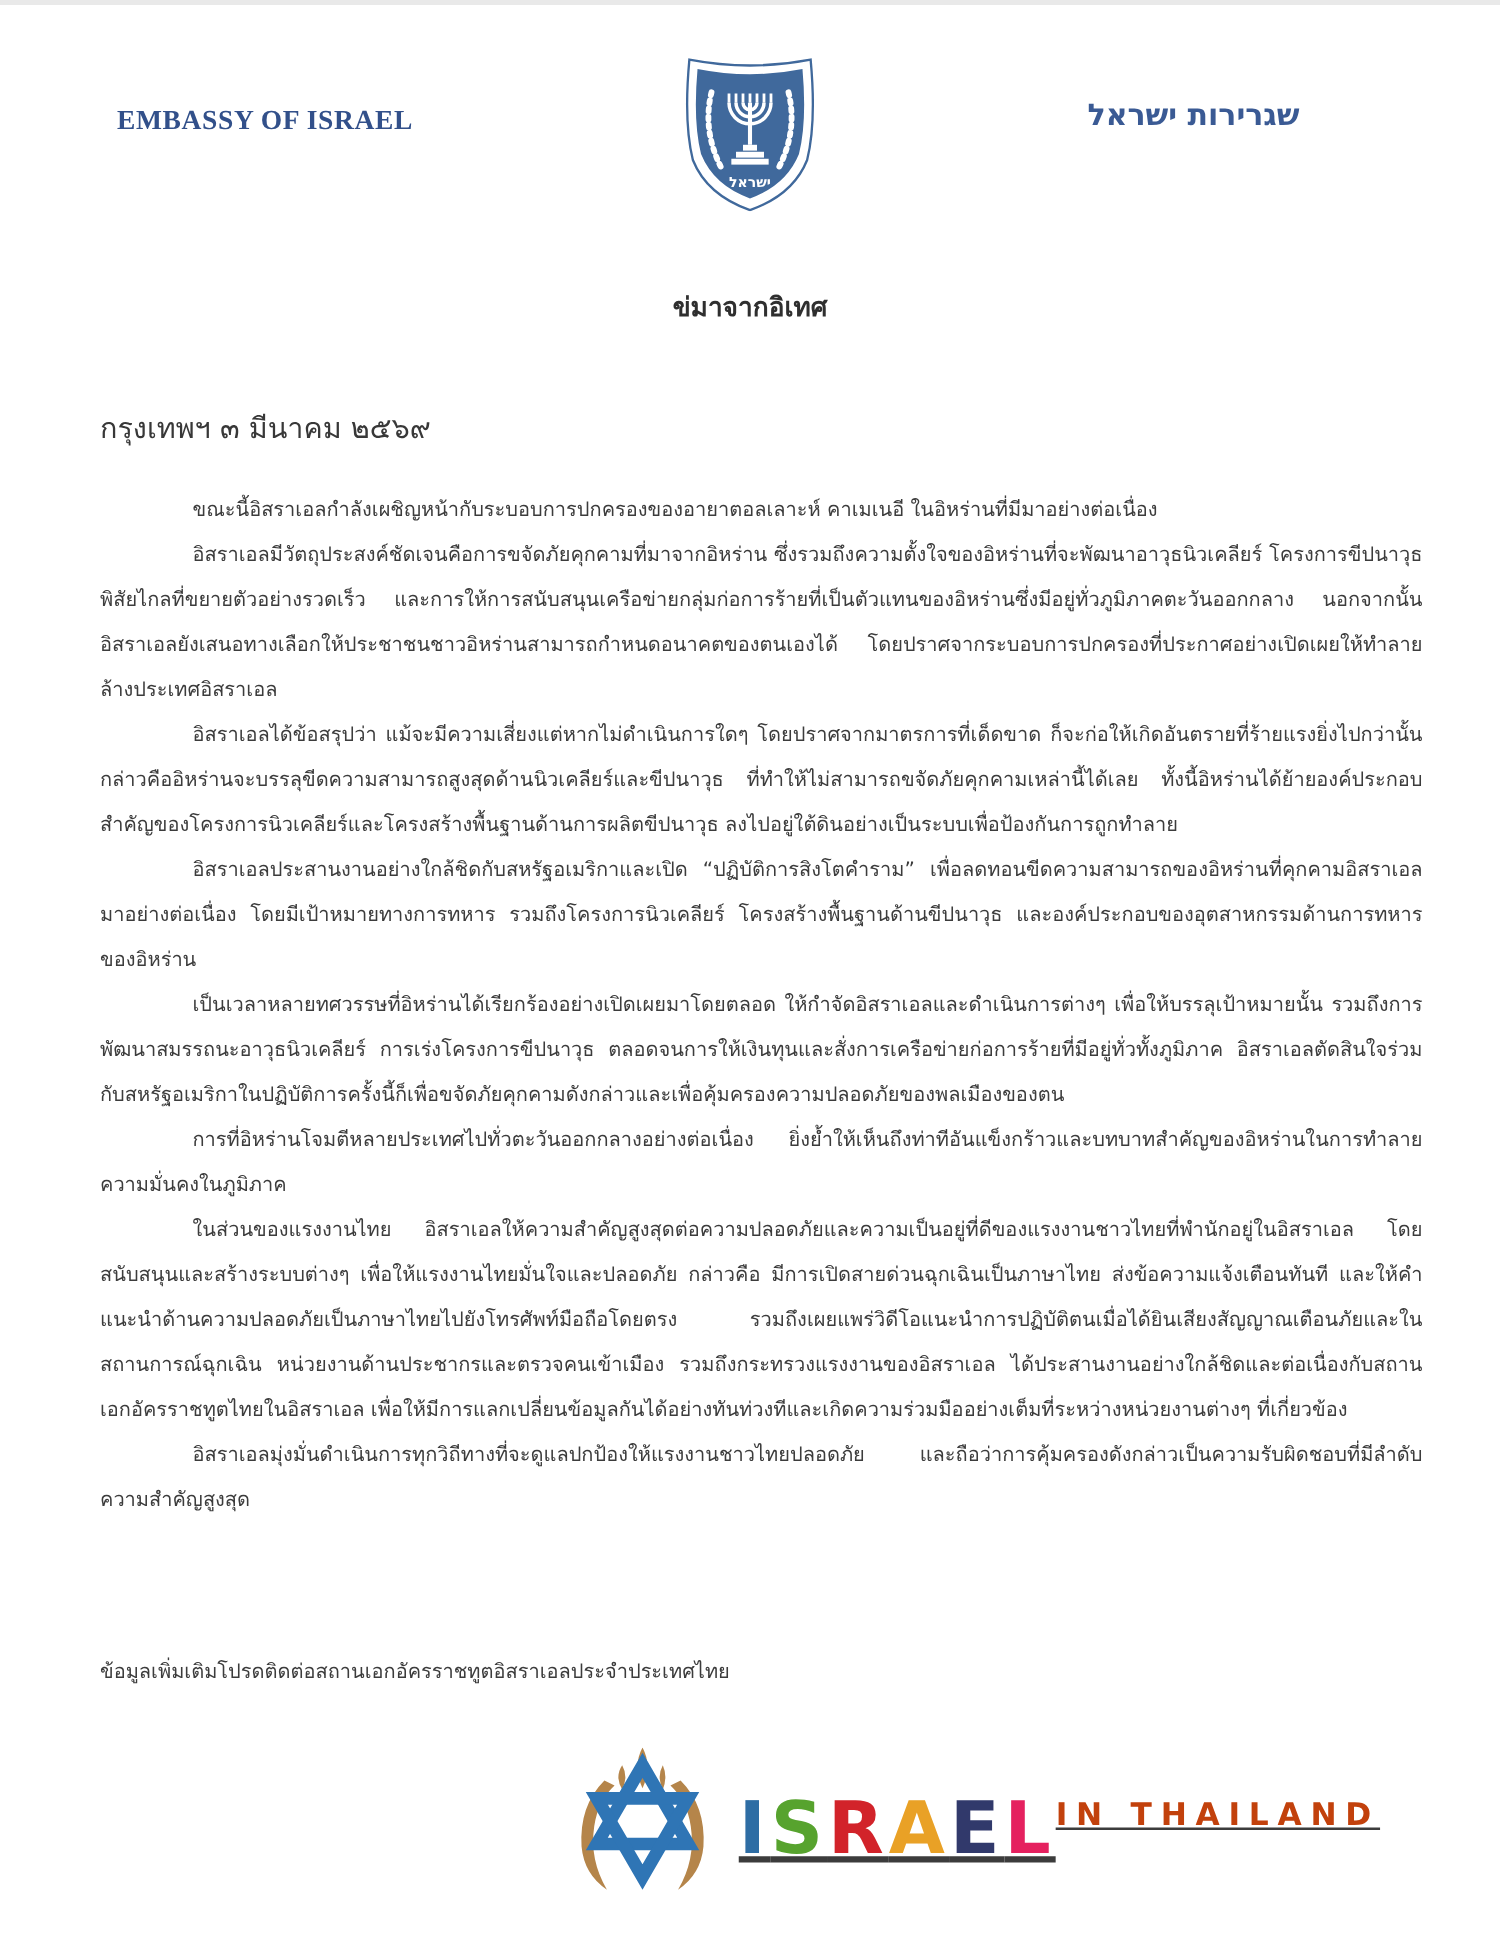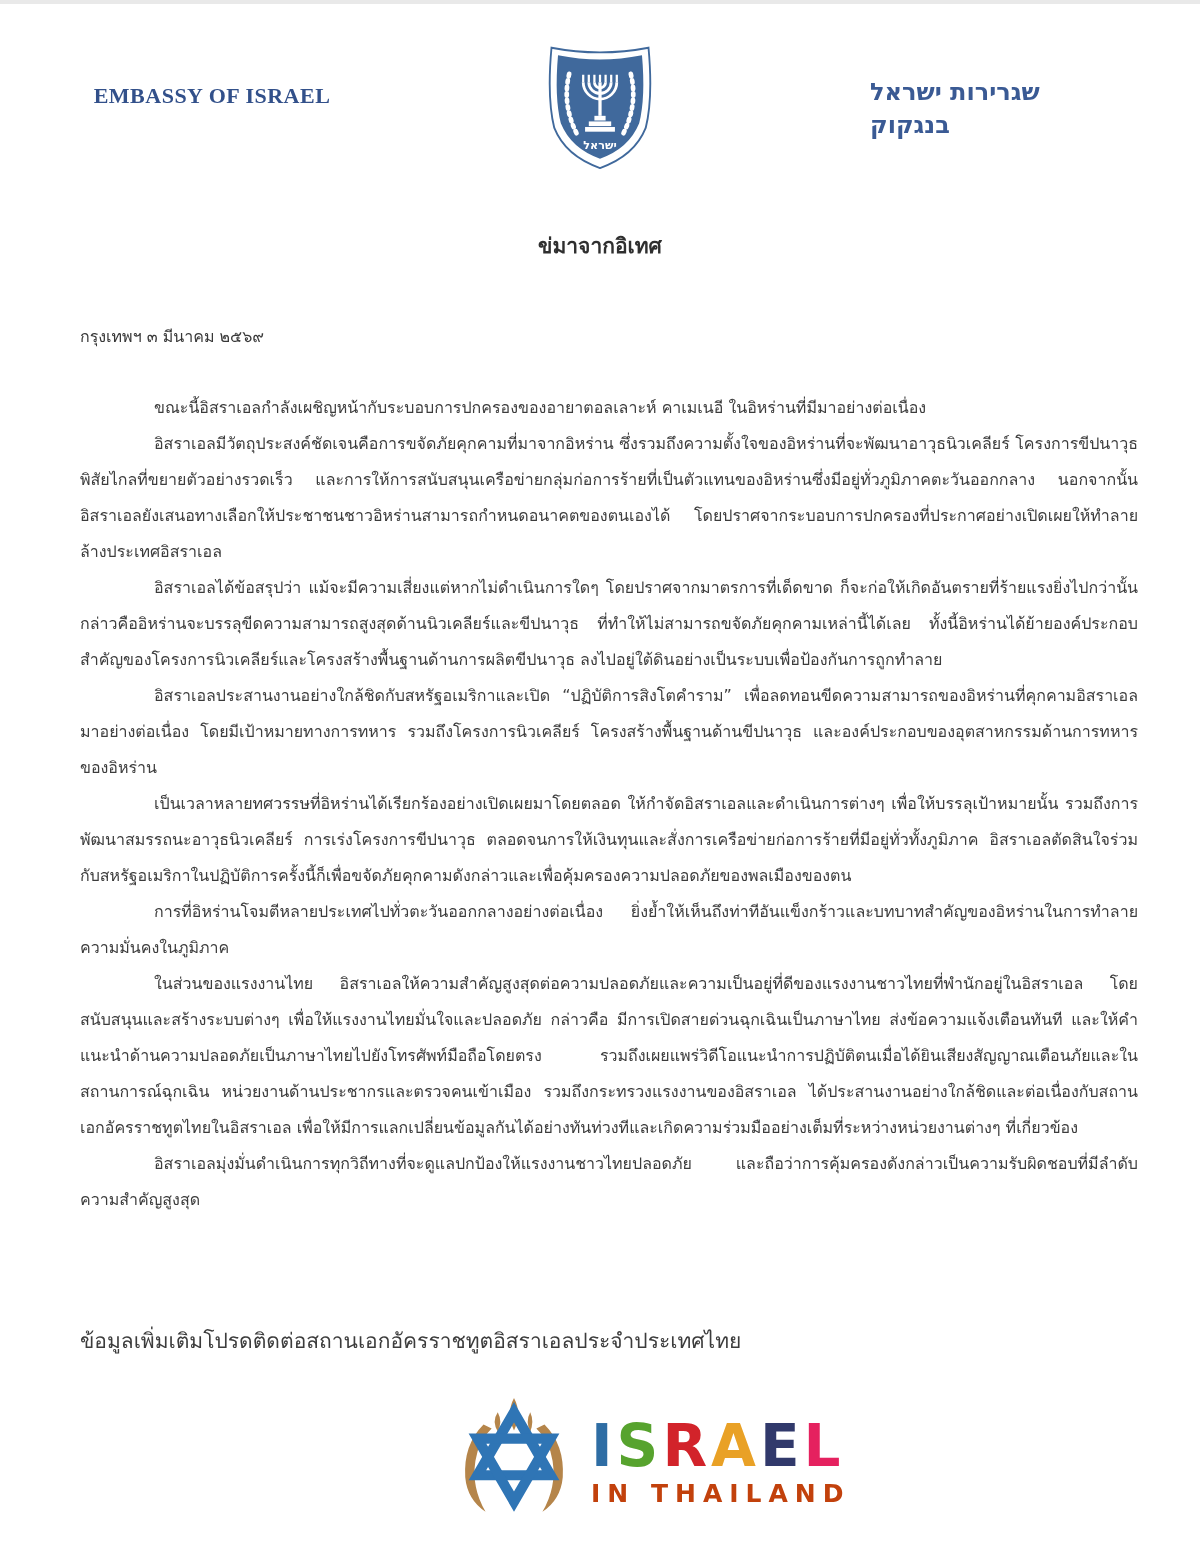--- a/index.html
+++ b/index.html
@@ -58,21 +58,21 @@
     text-align: center;
     font-weight: bold;
     font-size: 21px;
     line-height: 41px;
     color: #2f2f2f;
   }
   .dateline {
     position: absolute;
     left: 80px;
     top: 320px;
-    font-size: 16px;
+    font-size: 23px;
     color: #383838;
   }
 
   
   .body-text {
     position: absolute;
     left: 80px;
     top: 386px;
     width: 1058px;
     font-size: 16px;
@@ -82,34 +82,34 @@
   }
   .body-text p {
     margin: 0;
     text-indent: 74px;
   }
 
   .footer-note {
     position: absolute;
     left: 80px;
     top: 1320px;
-    font-size: 21px;
+    font-size: 16px;
     color: #3c3c3c;
   }
 
   
   .logo {
     position: absolute;
     left: 455px;
     top: 1394px;
     display: flex;
     align-items: center;
     gap: 18px;
   }
-  .logo-text { display: flex; flex-direction: column; }
+  .logo-text { display: flex; flex-direction: row; text-decoration: underline; }
   .logo-word {
     font-size: 58px;
     font-weight: 800;
     letter-spacing: 4px;
     line-height: 58px;
     font-family: "DejaVu Sans", sans-serif;
   }
   .logo-sub {
     margin-top: 4px;
     font-size: 25px;
@@ -147,21 +147,20 @@
       <rect x="54" y="77" width="12" height="5" fill="#ffffff"></rect>
       <rect x="48" y="83" width="24" height="5" fill="#ffffff"></rect>
       <rect x="44" y="89" width="32" height="5" fill="#ffffff"></rect>
 
       <text x="60" y="113" text-anchor="middle" font-size="12" font-weight="bold" fill="#ffffff">ישראל</text>
     </svg>
   </div>
 
   <div class="embassy-he">
     <div>שגרירות ישראל</div>
-    <div>בנגקוק</div>
   </div>
 
   <div class="doc-title">
     <div>ข่มาจากอิเทศ</div>
   </div>
 
   <div class="dateline">กรุงเทพฯ ๓ มีนาคม ๒๕๖๙</div>
 
   <div class="body-text">
     <p>ขณะนี้อิสราเอลกำลังเผชิญหน้ากับระบอบการปกครองของอายาตอลเลาะห์ คาเมเนอี ในอิหร่านที่มีมาอย่างต่อเนื่อง</p>

